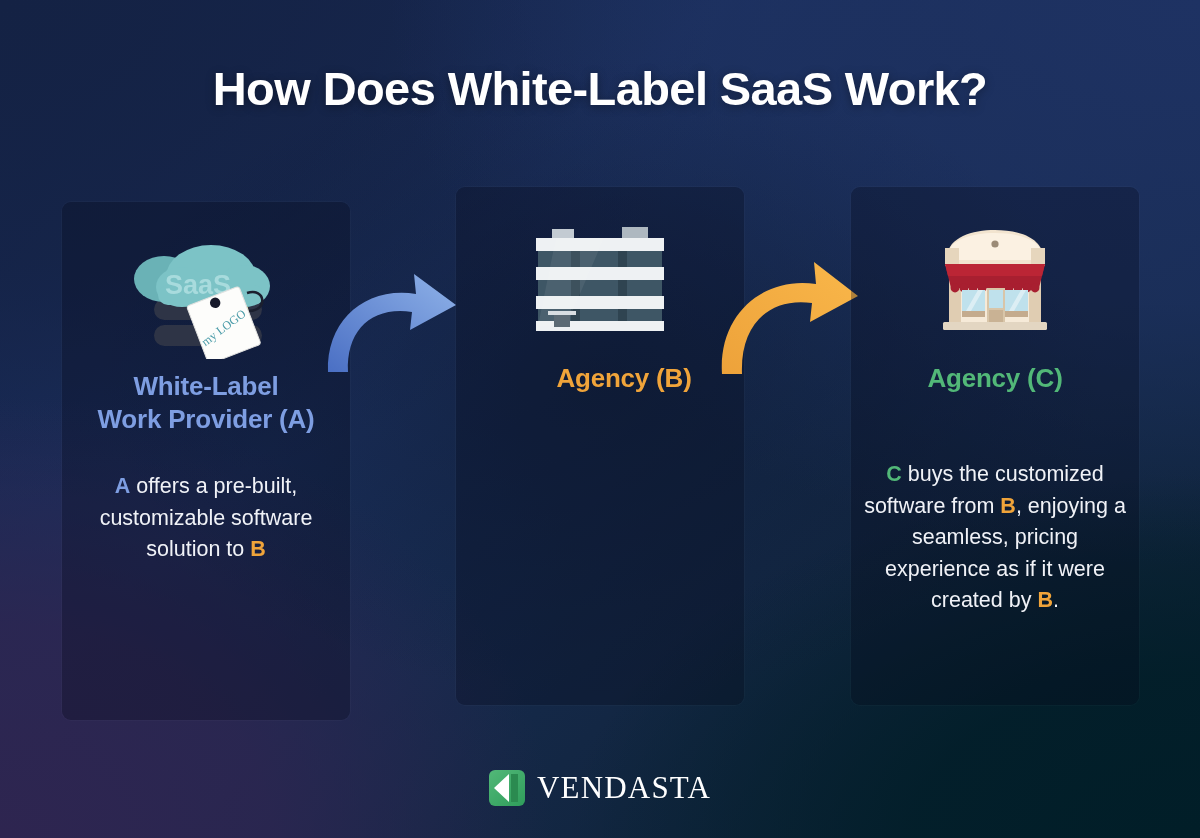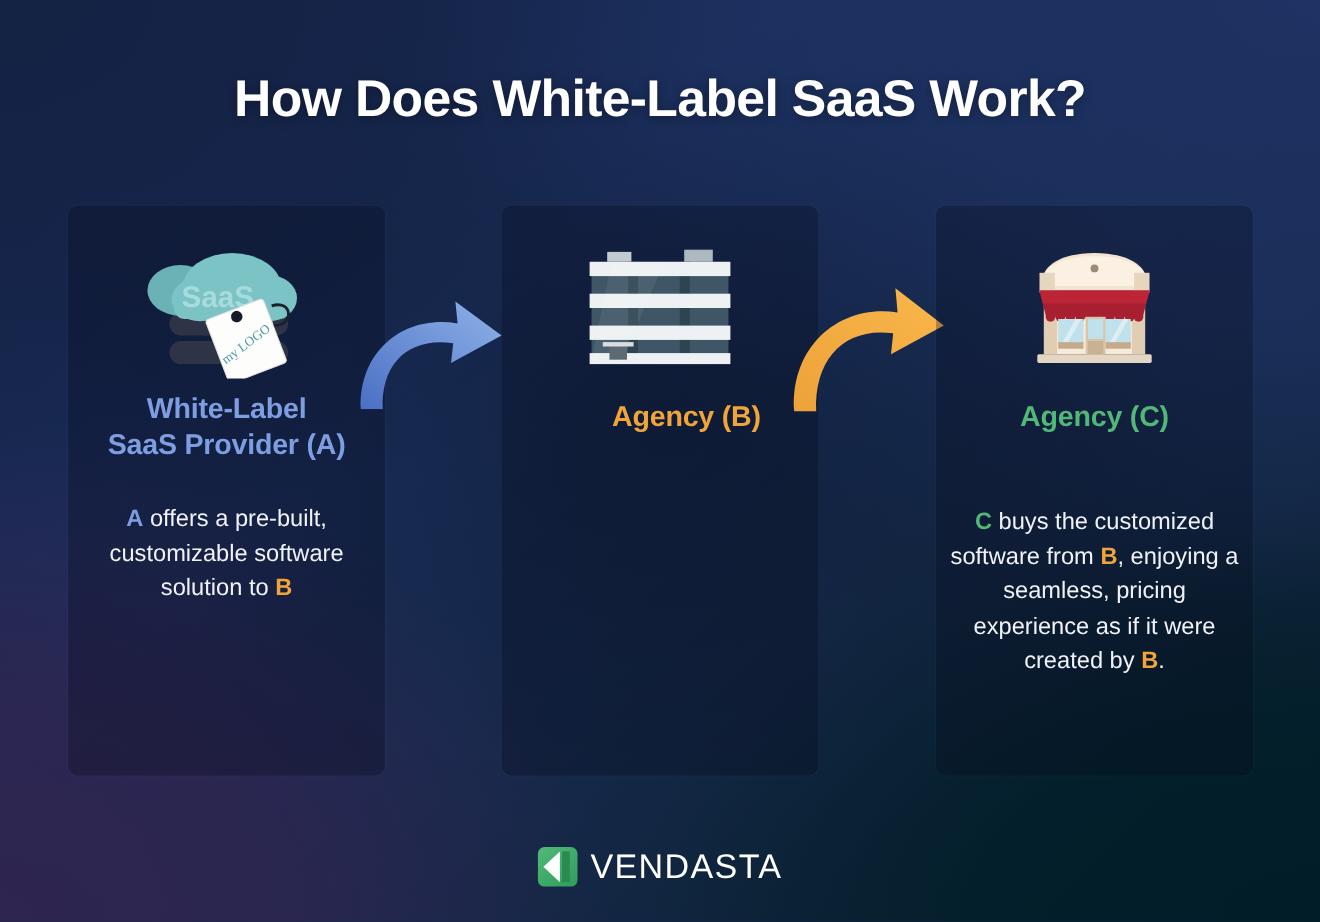--- a/index.html
+++ b/index.html
@@ -50,21 +50,21 @@
   
   .card {
     position: absolute;
     top: 187px;
     width: 288px;
     height: 518px;
     border-radius: 9px;
     background: rgba(6,10,28,0.30);
     box-shadow: 0 0 0 1px rgba(255,255,255,0.025);
   }
-  .card-1 { left: 62px;  }
+  .card-1 { left: 62px; margin-top: 15px;  }
   .card-2 { left: 456px; }
   .card-3 { left: 851px; }
 
   .icon-wrap {
     position: absolute;
     top: 28px;
     left: 0;
     width: 100%;
     height: 130px;
     display: flex;
@@ -112,20 +112,21 @@
   
   .footer-logo {
     position: absolute;
     left: 0;
     top: 770px;
     width: 1200px;
     display: flex;
     align-items: flex-start;
     justify-content: center;
     gap: 12px;
+    font-family: Liberation Serif, serif;
   }
   .logo-mark {
     width: 36px; height: 36px;
     border-radius: 6px;
     background: linear-gradient(140deg, #52b878 0%, #2f9d5b 100%);
     position: relative;
     overflow: hidden;
     flex: none;
   }
   .logo-mark::before {
@@ -184,21 +185,21 @@
       <g transform="rotate(-21 108 92)">
         <rect x="79" y="63" width="56" height="62" rx="3" fill="#fdfdfb" stroke="#e2e2e0" stroke-width="1"></rect>
         <circle cx="107" cy="70" r="5.2" fill="#16192a"></circle>
         <text x="107" y="100" font-family="Liberation Serif, serif" font-size="12" fill="#4a9ba8" text-anchor="middle" transform="rotate(-16 107 100)">my LOGO</text>
       </g>
     </svg>
   </div>
 
   <div class="card-head">
     <span>White-Label</span><br>
-    <span>SaaS Provider (A)</span>
+    <span>Work Provider (A)</span>
   </div>
 
   <div class="card-body"><span class="mA">A</span><span> offers a pre-built, customizable software solution to </span><span class="mB">B</span></div>
 </div>
 
 <div class="arrow arrow-1">
   <svg width="140" height="104" viewBox="0 0 140 104">
     <defs>
       <linearGradient id="ag1" x1="0" y1="1" x2="1" y2="0">
         <stop offset="0%" stop-color="#4a6fc4"></stop>

